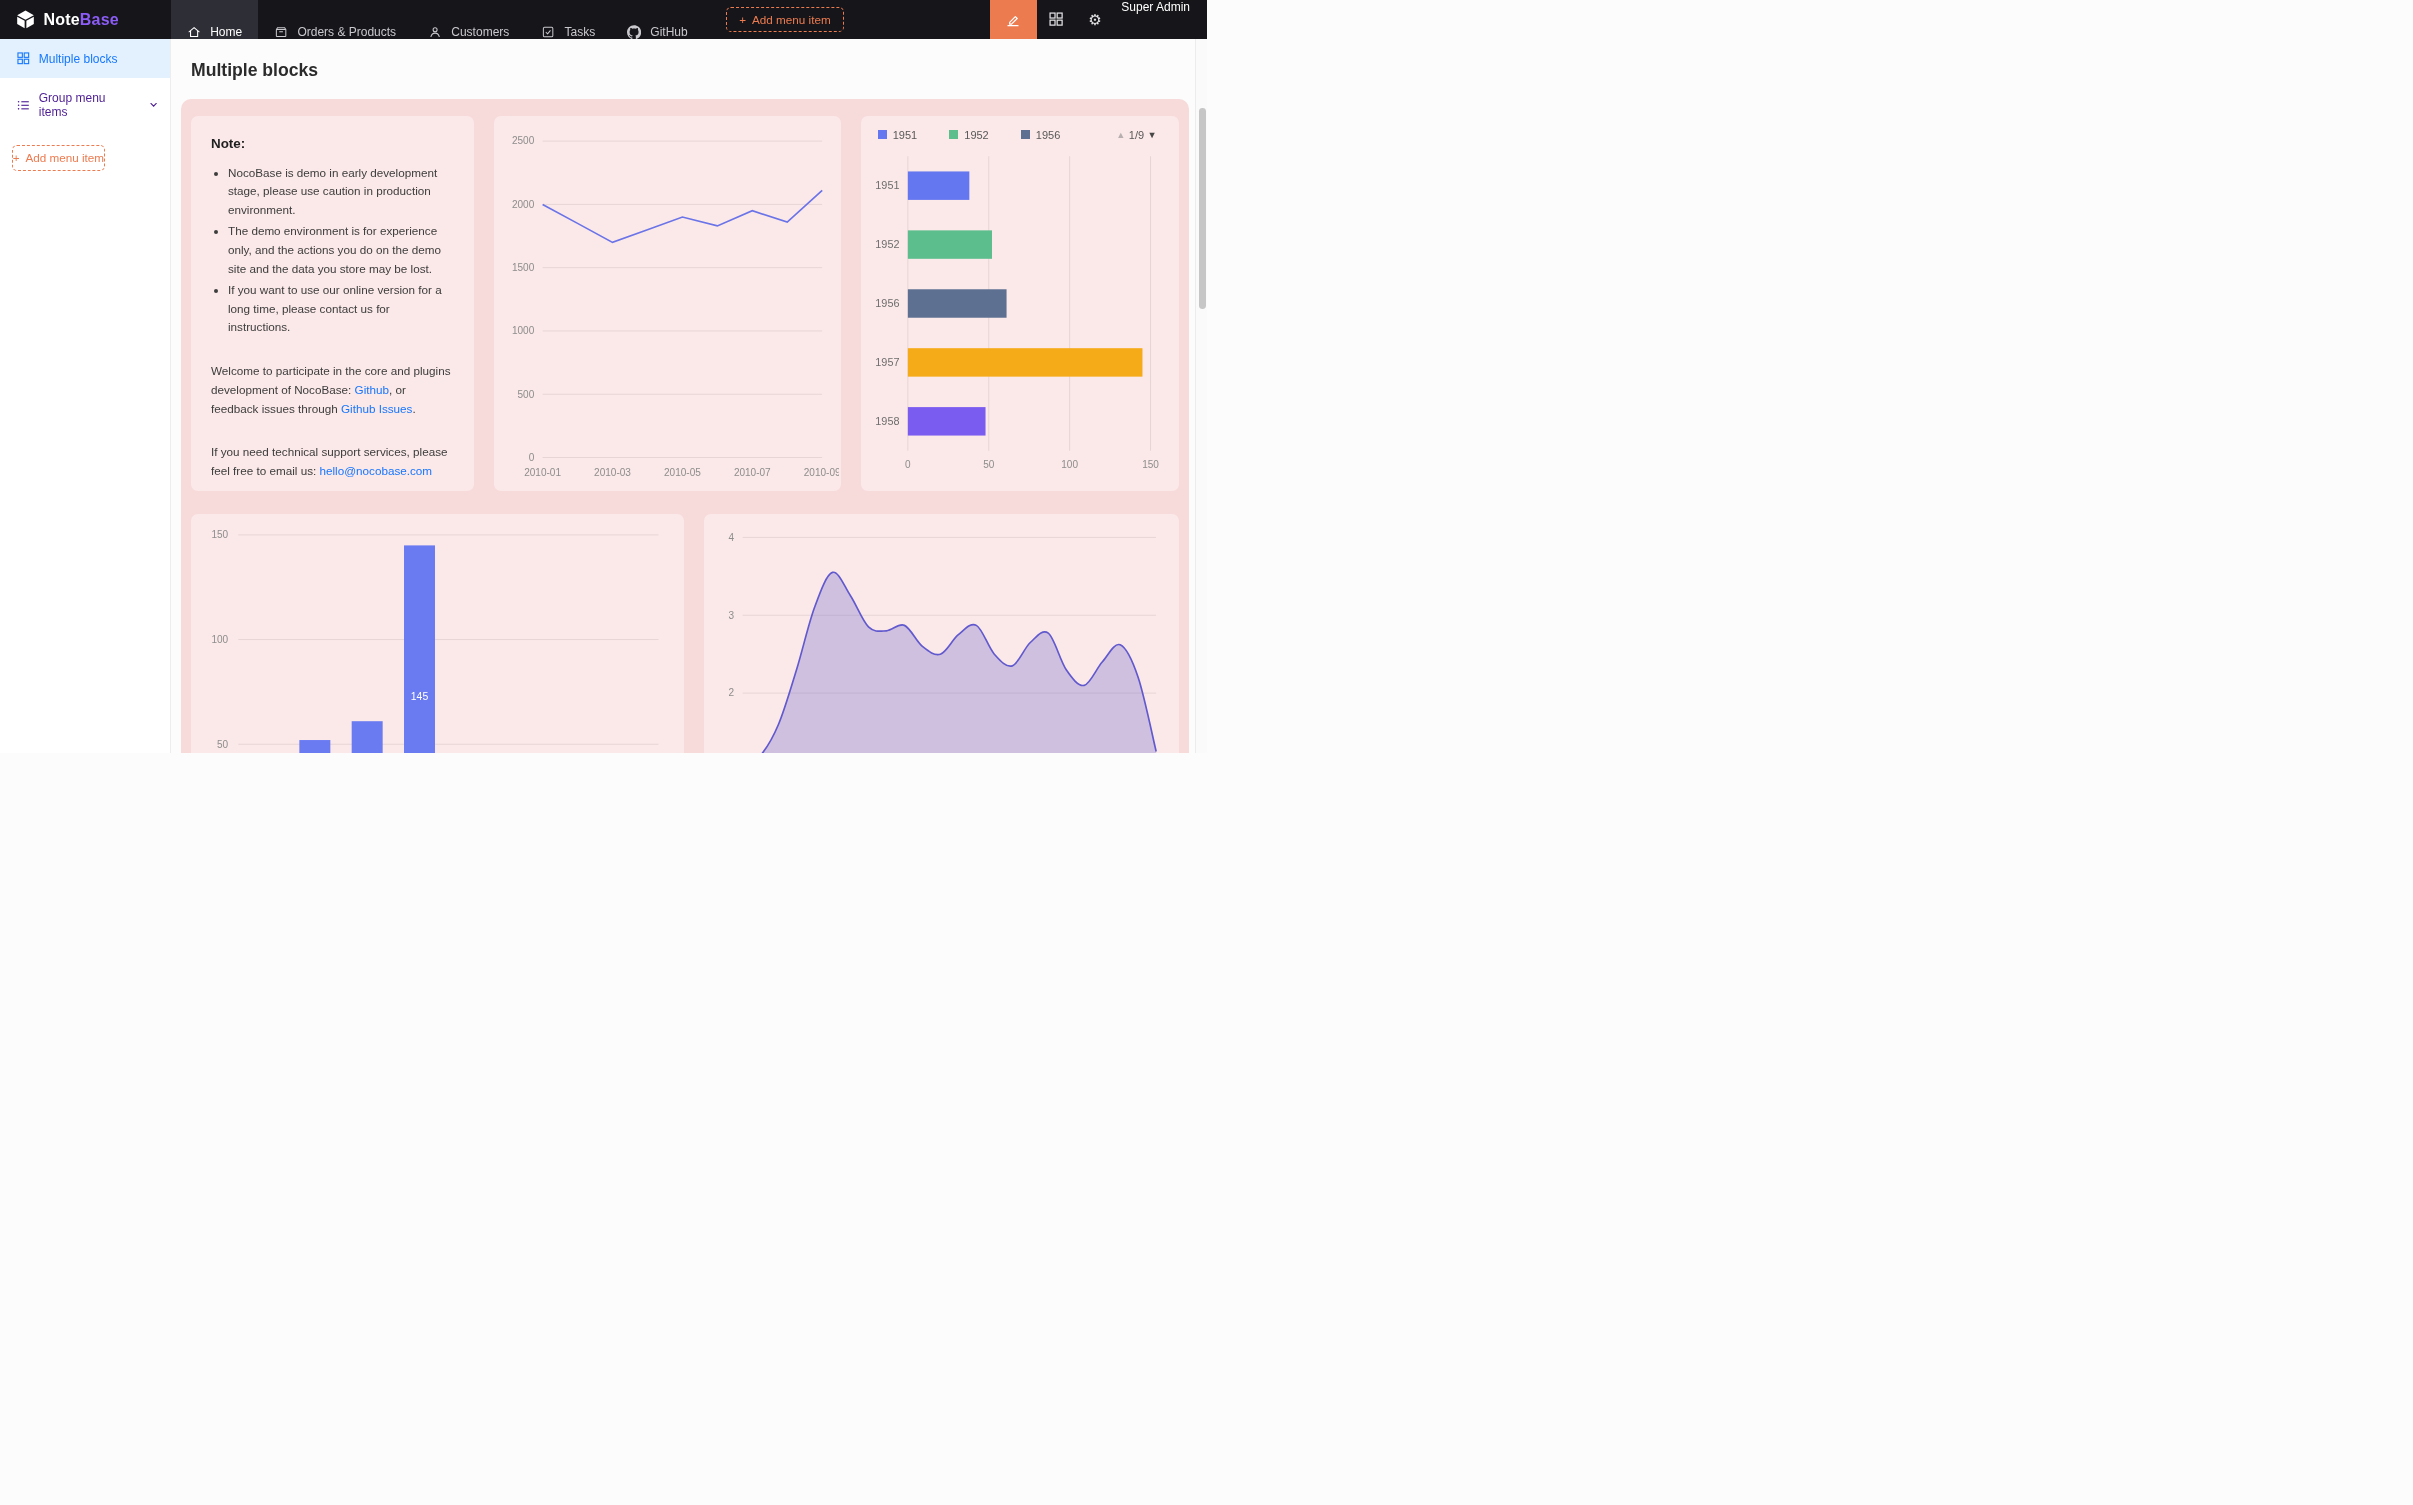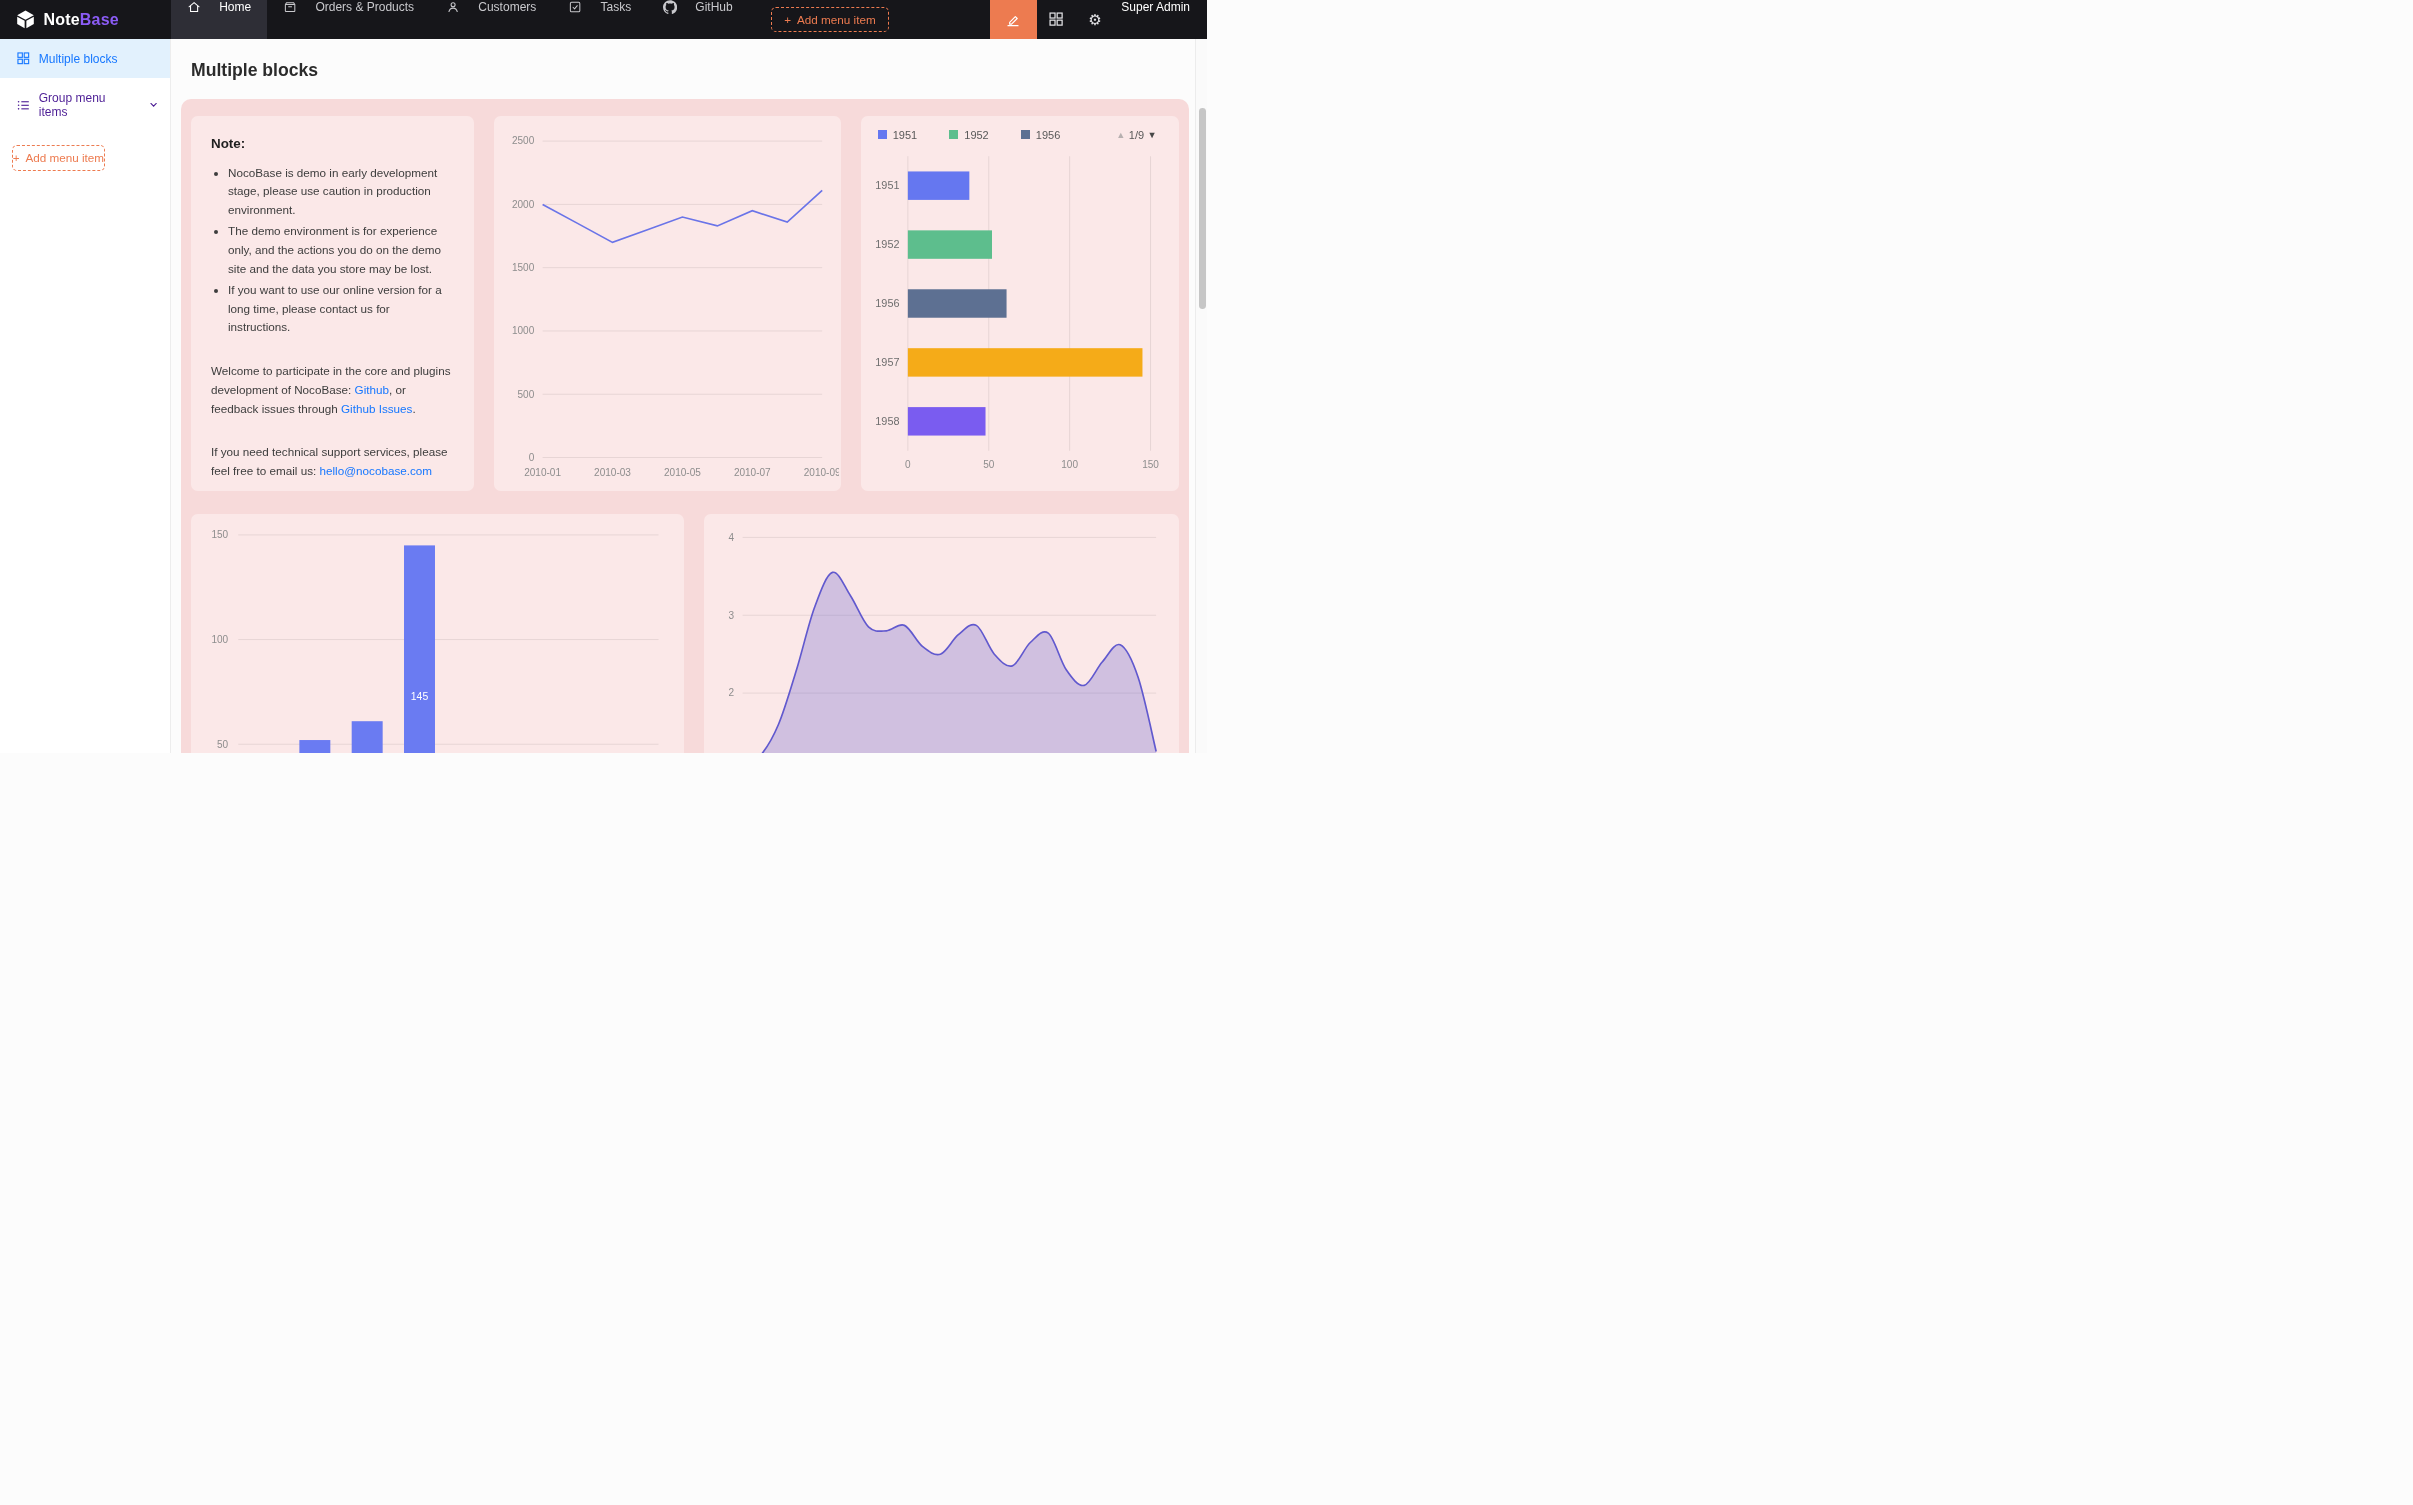--- a/index.html
+++ b/index.html
@@ -6,21 +6,21 @@
   html,body{width:1207px;height:753px;overflow:hidden;font-family:"Liberation Sans",sans-serif;background:#fcfcfc}
   .app{position:relative;width:1207px;height:753px}
 
   
   .header{position:absolute;top:0;left:0;right:0;height:39px;background:var(--header-bg,#16161a);display:flex;align-items:stretch;color:#c9c9cd;z-index:5}
   .logo{width:171px;display:flex;align-items:center;gap:7.5px;padding-left:15px;flex-shrink:0}
   .logo svg{width:21px;height:21px}
   .brand{font-size:16px;font-weight:bold;color:#fff;letter-spacing:0.2px}
   .brand .base{color:#8b5cf6}
   .nav{display:flex;align-items:stretch}
-  .nav-item{display:flex;align-items:flex-start;gap:18px;padding:0 16px;font-size:12px;cursor:pointer;white-space:nowrap}
+  .nav-item{display:flex;align-items:flex-end;gap:9px;padding:0 16px;font-size:12px;cursor:pointer;white-space:nowrap}
   .nav-item svg{width:14.2px;height:14.2px}
   .nav-item.active{background:#2e2e36;color:#fff}
   .btn-dashed{border:0.8px dashed var(--accent-orange,#ED7B50);color:var(--accent-orange,#ED7B50);border-radius:5px;background:transparent;font-size:11.7px;display:inline-flex;align-items:center;gap:5.9px;cursor:pointer;white-space:nowrap}
   .header .btn-dashed{margin-left:22px;align-self:center;padding:5px 12.6px}
   .header-right{margin-left:auto;display:flex;align-items:stretch}
   .designer-btn{width:47px;background:var(--accent-orange,#ED7B50);display:flex;align-items:center;justify-content:center;cursor:pointer}
   .designer-btn svg{width:16px;height:16px}
   .icon-btn{width:39px;display:flex;align-items:center;justify-content:center;color:#e3e3e6;cursor:pointer;font-size:15px}
   .icon-btn svg{width:14.2px;height:14.2px}
   .user{display:flex;align-items:flex-start;padding:0 17px 0 6.7px;color:#fff;font-size:12px;cursor:pointer}

